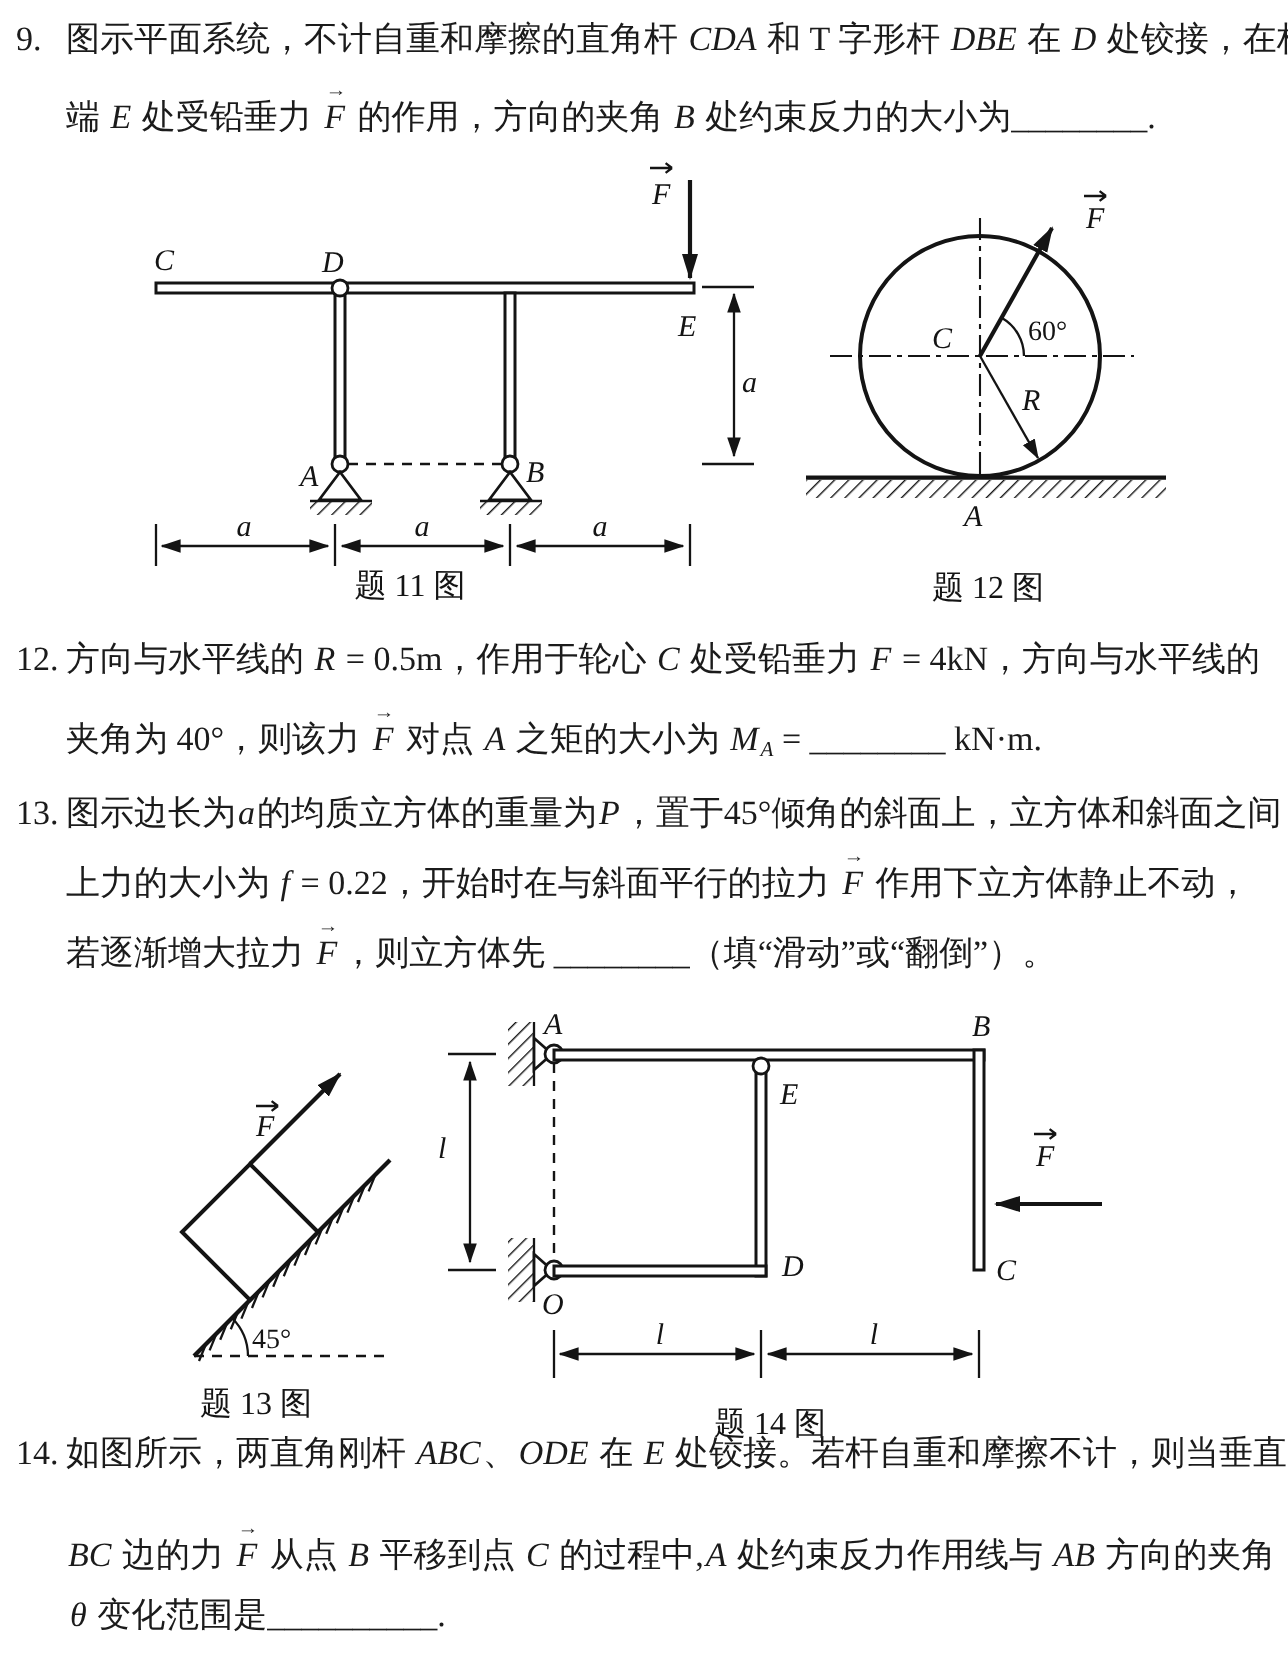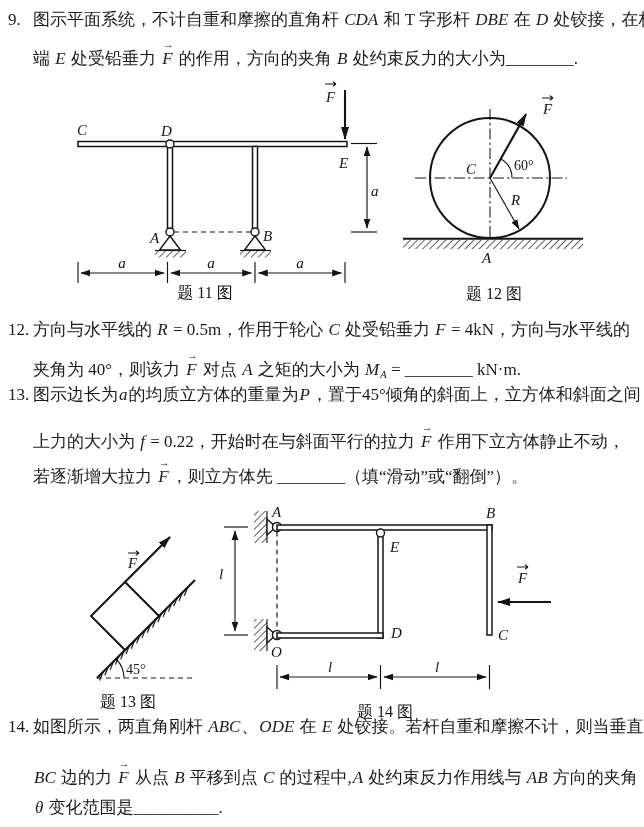--- a/index.html
+++ b/index.html
@@ -126,21 +126,21 @@
   <text class="labu" x="119" y="85">60°</text>
   <text class="lab" x="116" y="120">R</text>
   <text class="lab" x="71" y="89">C</text>
   <text class="lab" x="87" y="178">A</text>
   <text class="cap" x="99" y="214">题 12 图</text>
 </svg>
 
 <div class="tline" style="left:8px;top:319px"><span class="num">12.</span><span><span class="s-p">方向与水平线的 </span><span class="s-v">R</span><span class="s-p"> = 0.5m，作用于轮心 </span><span class="s-v">C</span><span class="s-p"> 处受铅垂力 </span><span class="s-v">F</span><span class="s-p"> = 4kN，方向与水平线的</span></span></div>
 <div class="tline" style="left:33px;top:359px"><span><span class="s-p">夹角为 40°，则该力 </span><span class="s-vec">F</span><span class="s-p"> 对点 </span><span class="s-v">A</span><span class="s-p"> 之矩的大小为 </span><span class="s-v">M</span><span class="s-sub">A</span><span class="s-p"> = ________ kN·m.</span></span></div>
 
-<div class="tline" style="left:8px;top:384px"><span class="num">13.</span><span><span class="s-p">图示边长为</span><span class="s-v">a</span><span class="s-p">的均质立方体的重量为</span><span class="s-v">P</span><span class="s-p">，置于45°倾角的斜面上，立方体和斜面之间</span></span></div>
+<div class="tline" style="left:8px;top:396px"><span class="num">13.</span><span><span class="s-p">图示边长为</span><span class="s-v">a</span><span class="s-p">的均质立方体的重量为</span><span class="s-v">P</span><span class="s-p">，置于45°倾角的斜面上，立方体和斜面之间</span></span></div>
 <div class="tline" style="left:33px;top:431px"><span><span class="s-p">上力的大小为 </span><span class="s-v">f</span><span class="s-p"> = 0.22，开始时在与斜面平行的拉力 </span><span class="s-vec">F</span><span class="s-p"> 作用下立方体静止不动，</span></span></div>
 <div class="tline" style="left:33px;top:466px"><span><span class="s-p">若逐渐增大拉力 </span><span class="s-vec">F</span><span class="s-p">，则立方体先 ________（填“滑动”或“翻倒”）。</span></span></div>
 
 <svg class="fig" style="left:40px;top:500px" width="220" height="215" viewBox="0 0 220 215">
   <defs>
     <marker id="fh13" markerUnits="userSpaceOnUse" markerWidth="13" markerHeight="9" refX="12" refY="4.5" orient="auto-start-reverse">
         <path d="M0,0.5 L13,4.5 L0,8.5 Z" fill="#141414"></path>
       </marker>
   </defs>
   <line class="force" x1="57" y1="178" x2="155" y2="80"></line>

